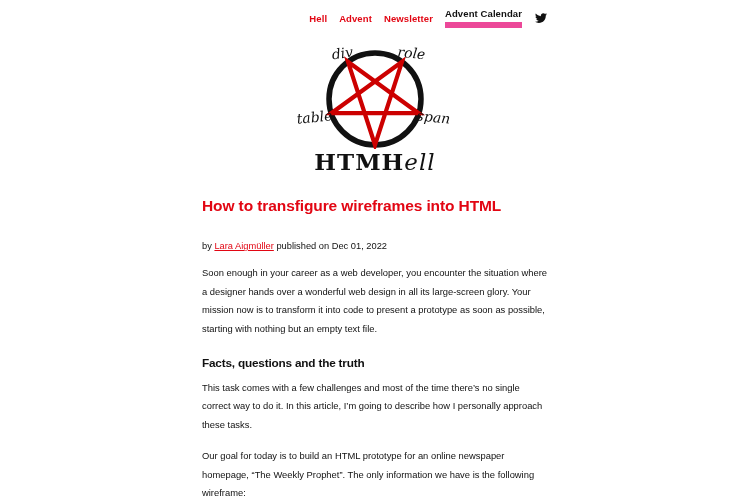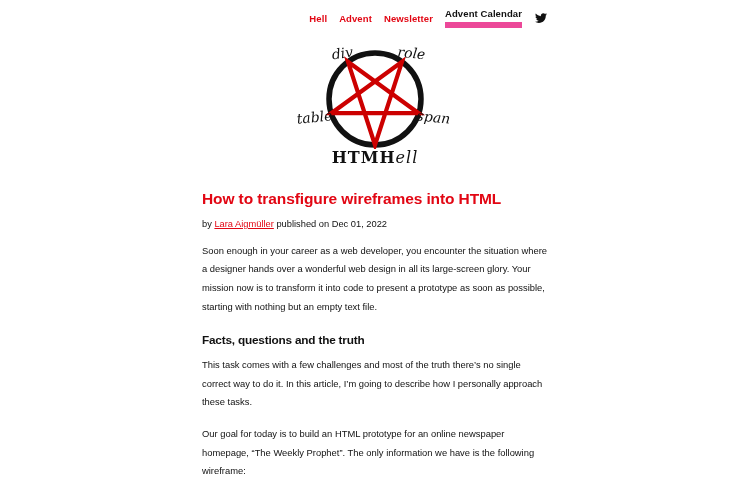--- a/index.html
+++ b/index.html
@@ -27,31 +27,31 @@
   .twitter-link svg { width: 14px; height: 12px; fill: #111; }
 
   
   .logo-block { text-align: center; margin-top: 13px; }
   .logo-block svg.pentagram { display: block; margin: 0 auto; }
   .pentagram-word {
     font-family: "DejaVu Serif", serif; font-style: italic;
     font-size: 14px; fill: #111;
   }
   .wordmark {
-    font-family: "DejaVu Serif", serif; font-size: 16px; color: #111;
+    font-family: "DejaVu Serif", serif; font-size: 23px; color: #111;
     letter-spacing: 1px; line-height: 1.05; margin-top: 1px; font-weight: 600;
   }
   .wordmark .ell { font-style: italic; font-weight: 500; }
 
   
   h1.article-title {
     margin-top: 23px; font-size: 15.5px; font-weight: bold;
     color: #e20613; letter-spacing: -0.1px;
   }
-  .byline { margin-top: 11px; font-size: 9.3px; color: #111; }
+  .byline { margin-top: 26px; font-size: 9.3px; color: #111; }
   .byline a { color: #e20613; text-decoration: underline; cursor: pointer; }
   p.body-text {
     margin-top: 13px; font-size: 9.4px; line-height: 18.6px;
     color: #111; letter-spacing: 0px;
   }
   h2.section-heading {
     margin-top: 17px; font-size: 11.8px; font-weight: bold;
     color: #111; letter-spacing: -0.2px;
   }
   h2.section-heading + p.body-text { margin-top: 9px; }
@@ -87,19 +87,19 @@
 
   <main>
     <h1 class="article-title">How to transfigure wireframes into HTML</h1>
 
     <p class="byline"><span>by </span><a>Lara Aigmüller</a><span> published on Dec 01, 2022</span></p>
 
     <p class="body-text">Soon enough in your career as a web developer, you encounter the situation where a designer hands over a wonderful web design in all its large-screen glory. Your mission now is to transform it into code to present a prototype as soon as possible, starting with nothing but an empty text file.</p>
 
     <h2 class="section-heading">Facts, questions and the truth</h2>
 
-    <p class="body-text">This task comes with a few challenges and most of the truth there’s no single correct way to do it. In this article, I’m going to describe how I personally approach these tasks.</p>
+    <p class="body-text">This task comes with a few challenges and most of the time there’s no single correct way to do it. In this article, I’m going to describe how I personally approach these tasks.</p>
 
     <p class="body-text">Our goal for today is to build an HTML prototype for an online newspaper homepage, “The Weekly Prophet”. The only information we have is the following wireframe:</p>
 
   </main>
 
 </div>
 
 </body></html>

